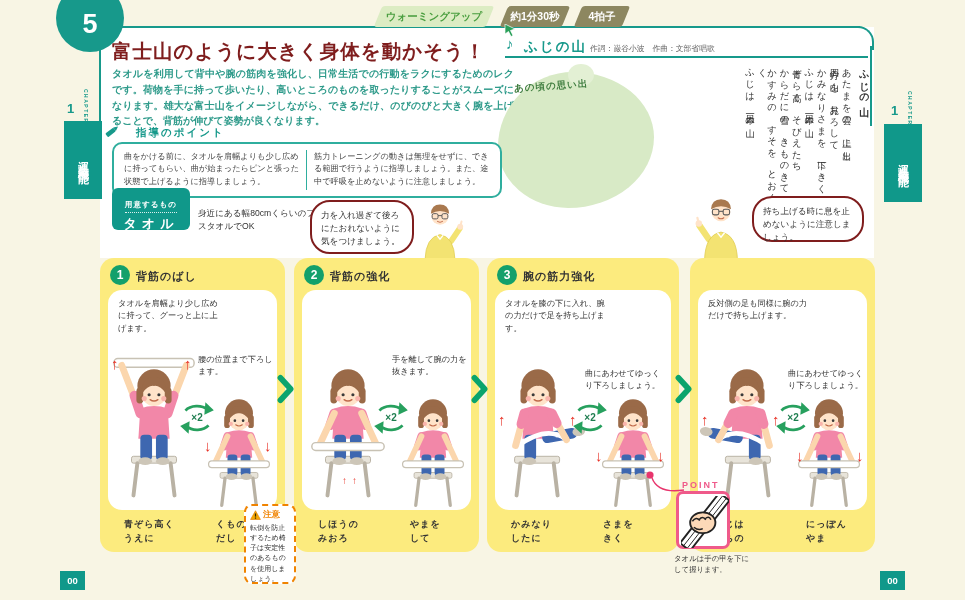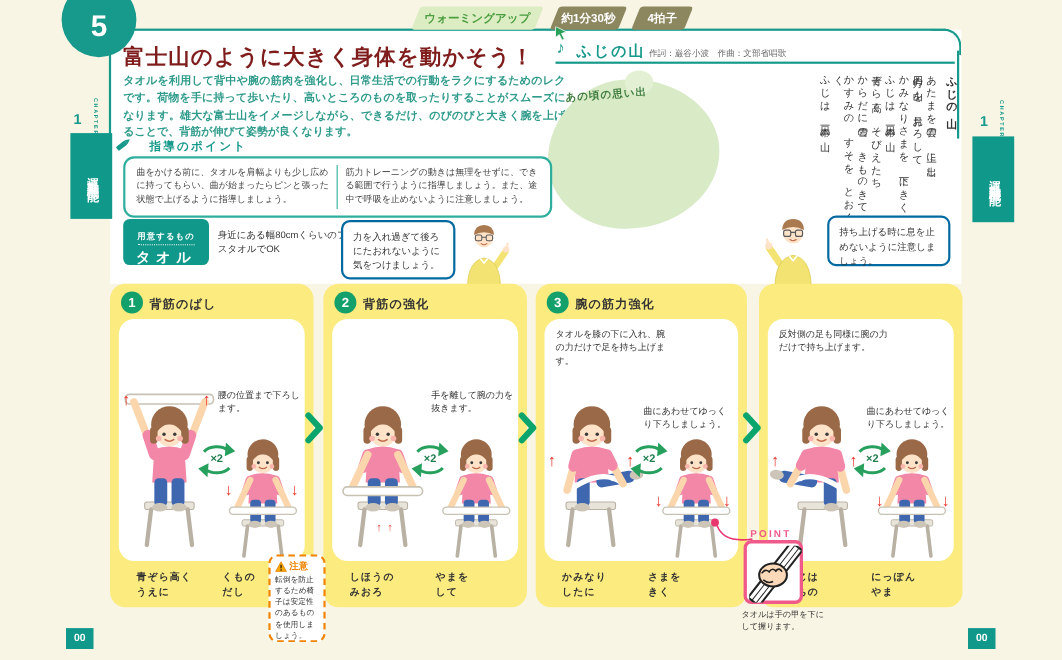--- a/index.html
+++ b/index.html
@@ -48,27 +48,27 @@
     letter-spacing:1px;transform:rotate(-4deg);}
   .blob-body{position:absolute;left:512px;top:99px;width:134px;font-size:7.7px;line-height:1.62;color:#4f8f4a;}
   
   .guide-title{position:absolute;left:124px;top:126px;font-size:10.5px;font-weight:bold;color:#17998b;letter-spacing:2px;margin-left:12px;}
   .guide-box{position:absolute;left:112px;top:142px;width:386px;height:52px;border:2px solid #2fae9e;border-radius:10px;background:#fff;}
   .guide-col{position:absolute;top:7px;font-size:8.2px;line-height:1.52;color:#444;}
   .gc1{left:10px;width:176px;}
   .gc2{left:200px;width:176px;}
   .guide-div{position:absolute;left:192px;top:6px;bottom:6px;width:1px;background:#2fae9e;}
   
-  .prep-box{position:absolute;left:112px;top:199px;width:78px;height:42px;background:#10988a;border-radius:6px;
+  .prep-box{position:absolute;left:112px;top:188px;width:78px;height:42px;background:#10988a;border-radius:6px;
     color:#fff;text-align:center;box-sizing:border-box;padding-top:5px;}
   .prep-label{font-size:7.6px;font-weight:bold;letter-spacing:1px;border-bottom:1px dotted rgba(255,255,255,.85);padding-bottom:2px;display:inline-block;}
   .prep-item{font-size:13px;font-weight:bold;letter-spacing:5px;margin-top:2px;}
   .prep-note{position:absolute;left:198px;top:207px;width:138px;font-size:8.6px;line-height:1.5;color:#333;}
   
-  .bubble{position:absolute;background:#fff;border:2px solid #0369a1;border-radius:8px;
+  .bubble{position:absolute;background:#fff;border:2px solid #7f1d1d;border-radius:20px;
     font-size:8.6px;line-height:1.5;color:#333;padding:7px 9px;box-sizing:border-box;}
   .b1{left:310px;top:200px;width:104px;height:54px;}
   .b2{left:752px;top:196px;width:112px;height:46px;}
   
   .panel{position:absolute;top:258px;width:185px;height:294px;background:#fceb7e;border-radius:14px;}
   .p1{left:100px;}.p2{left:294px;}.p3{left:487px;width:192px;}.p4{left:690px;}
   .stepnum{position:absolute;top:7px;left:10px;width:20px;height:20px;border-radius:50%;background:#13a06b;
     color:#fff;font-weight:bold;font-size:12px;display:flex;align-items:center;justify-content:center;}
   .steptitle{position:absolute;top:11px;left:36px;font-size:11px;font-weight:bold;color:#333;letter-spacing:1px;}
   .stepbox{position:absolute;left:8px;right:8px;top:32px;bottom:42px;background:#fff;border-radius:14px;overflow:hidden;}
@@ -79,21 +79,21 @@
   .fig{position:absolute;}
   .fig1{left:2px;top:54px;width:88px;height:164px;}
   .fig2{right:1px;top:94px;width:74px;height:126px;}
   .repeat{position:absolute;left:68px;top:112px;width:42px;height:32px;}
   .p3 .repeat,.p4 .repeat{left:74px;}
   .reptext{position:absolute;left:0;right:0;top:10px;text-align:center;font-size:10px;font-weight:bold;color:#1e7d4f;}
   .arr{position:absolute;color:#e8352a;font-weight:bold;font-size:15px;line-height:1;}
   .arr.small{font-size:10px;}
   .lyr{position:absolute;bottom:7px;font-size:9px;font-weight:bold;color:#333;line-height:1.5;
     white-space:pre-line;letter-spacing:1px;}
-  .lyr1{left:24px;}.lyr2{left:102px;margin-top:17px;}
+  .lyr1{left:24px;}.lyr2{left:116px;margin-top:17px;}
   .chev{position:absolute;top:374px;width:20px;height:30px;}
   
   .caution{position:absolute;left:244px;top:504px;width:52px;height:80px;background:#fff;border:2px dashed #f08300;
     border-radius:8px;box-sizing:border-box;padding:3px 4px;z-index:6;}
   .caution-title{font-size:8.5px;font-weight:bold;color:#f08300;display:flex;align-items:center;gap:2px;}
   .caution-body{font-size:7px;line-height:1.45;color:#333;margin-top:2px;}
   
   .point-label{position:absolute;left:682px;top:480px;font-size:9px;font-weight:bold;color:#ef5a8a;letter-spacing:2px;z-index:6;}
   .point-box{position:absolute;left:676px;top:491px;width:54px;height:58px;background:#fff;border:3px solid #ef5a8a;
     border-radius:7px;z-index:6;box-sizing:border-box;}
@@ -322,20 +322,21 @@
   <svg class="abs" style="left:694px;top:192px;width:54px;height:68px;transform:scaleX(-1);">
       <use href="#coach"></use>
     </svg>
   <div class="bubble b1">力を入れ過ぎて後ろにたおれないように気をつけましょう。</div>
   <div class="bubble b2">持ち上げる時に息を止めないように注意しましょう。</div>
 
   <div class="panel p1">
     <div class="stepnum">1</div>
     <div class="steptitle">背筋のばし</div>
     <div class="stepbox">
+      <div class="desc d1">タオルを肩幅より少し広めに持って、グーっと上に上げます。</div>
       <div class="desc d2">腰の位置まで下ろします。</div>
       <svg class="fig fig1">
           <use href="#pose-up"></use>
         </svg>
       <svg class="fig fig2">
           <use href="#pose-down"></use>
         </svg>
       <span class="arr" style="left:3px;top:66px;">↑</span>
       <span class="arr" style="left:76px;top:66px;">↑</span>
       <span class="arr" style="left:96px;top:148px;">↓</span>

